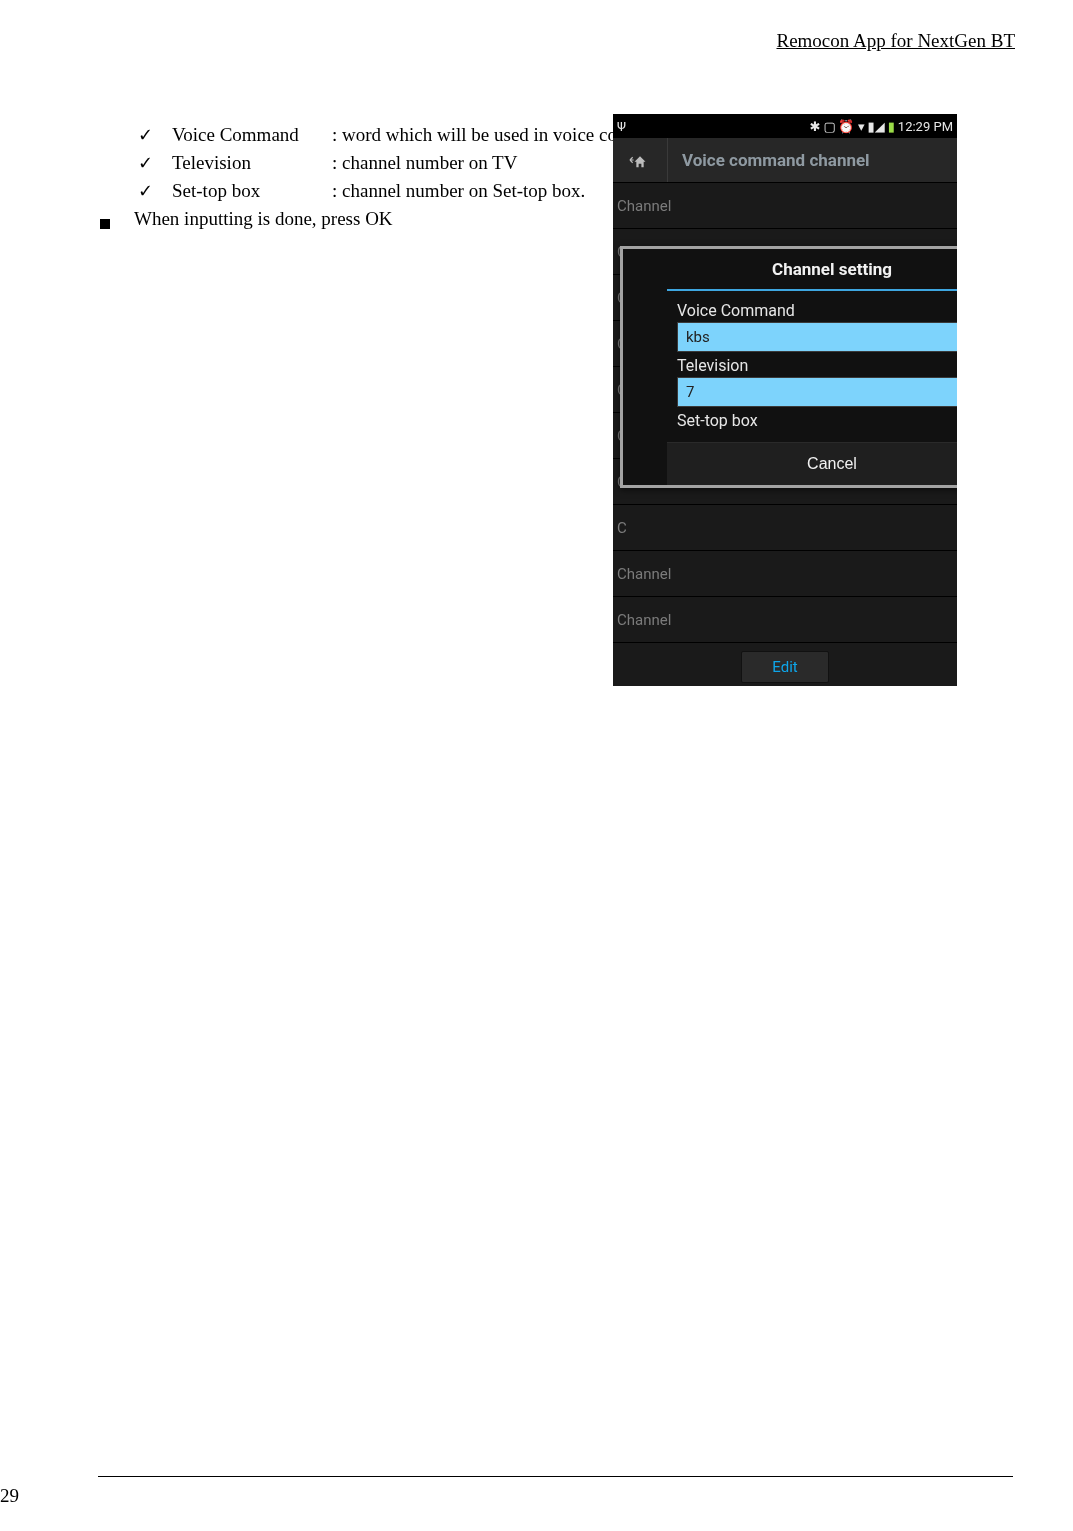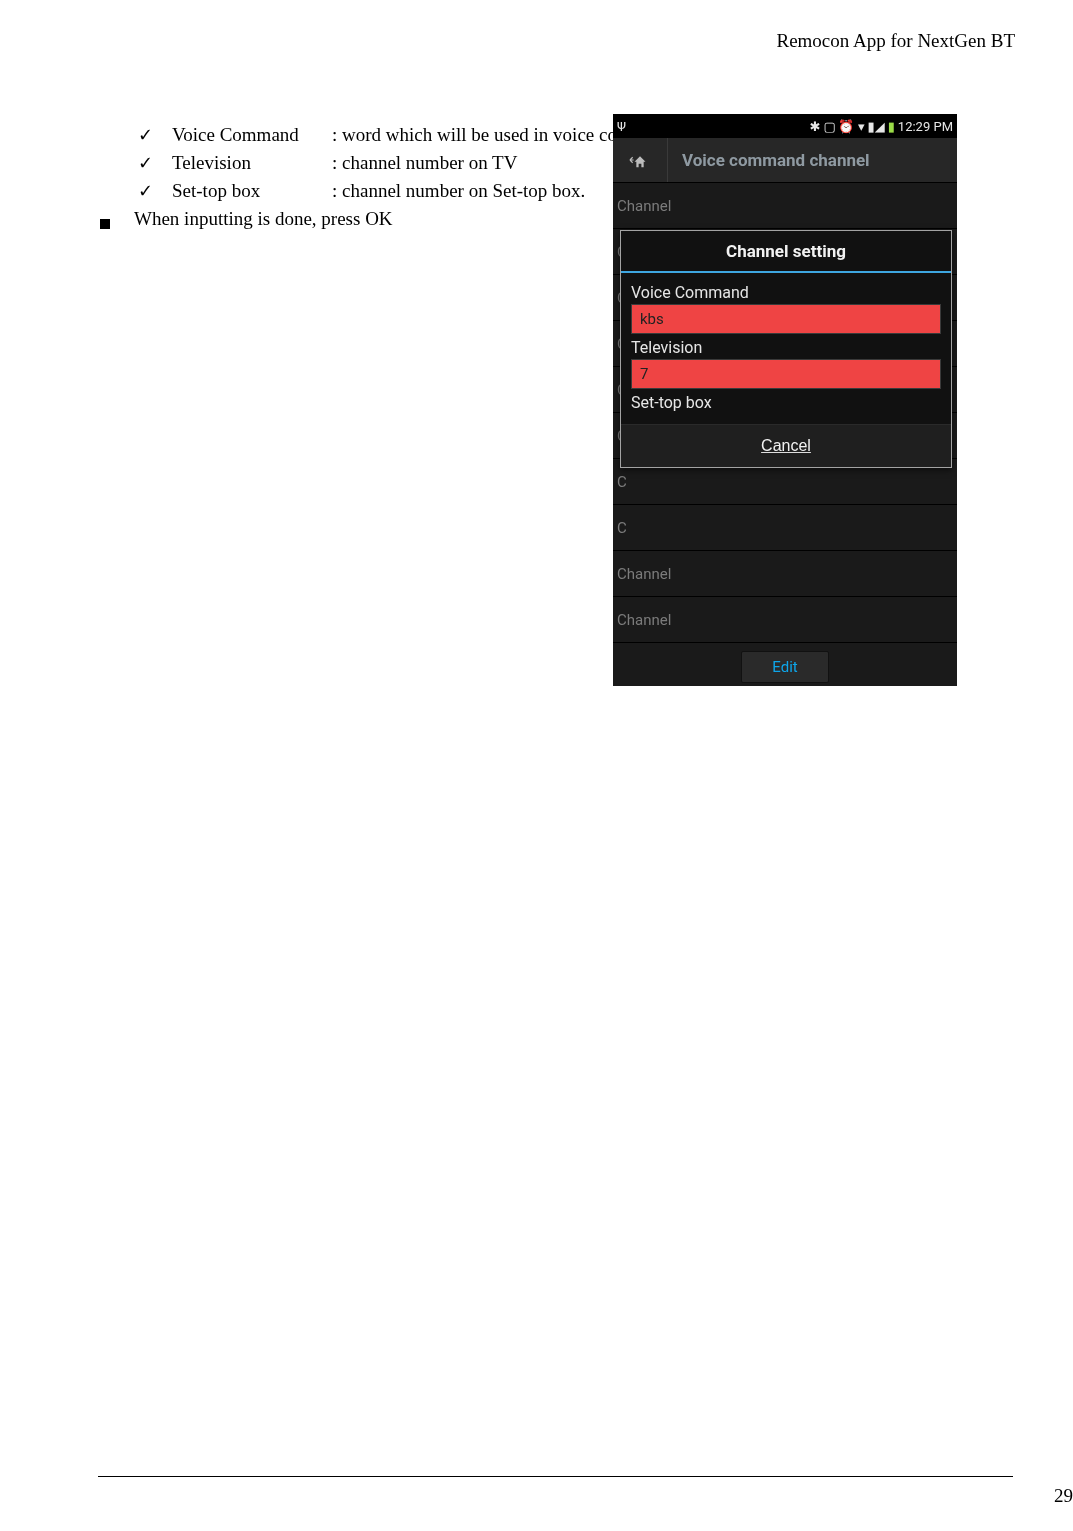--- a/index.html
+++ b/index.html
@@ -16,20 +16,21 @@
     position: relative;
     width: 1073px;
     height: 1531px;
   }
   .header-title {
     position: absolute;
     top: 30px;
     right: 58px;
     font-size: 19px;
     font-family: "Palatino Linotype", "Book Antiqua", Palatino, serif;
+    text-decoration: underline;
   }
   .content {
     position: absolute;
     top: 122px;
     left: 100px;
     width: 870px;
     font-size: 19px;
     line-height: 26px;
   }
   .bullet-line {
@@ -138,26 +139,27 @@
     background:#2a2a2a;
     border:1px solid #111;
     border-radius:2px;
     padding:6px 30px;
     font-size:15px;
   }
 
   
   .dialog {
     position: absolute;
-    top: 116px;
+    top: 132px;
     left: 7px;
     width: 330px;
     background: #111;
-    border: 1px solid #a3a3a3;
+    border: 3px solid #a3a3a3;
     box-shadow: 0 2px 6px rgba(0,0,0,0.6);
+    padding-left: 44px;
   }
   .dialog-title {
     text-align: center;
     color: #f2f2f2;
     font-weight: bold;
     font-size: 17px;
     padding: 10px 0;
     border-bottom: 2px solid #3ea6e0;
   }
   .dialog-body {
@@ -166,34 +168,33 @@
   .field-label {
     color: #e6e6e6;
     font-size: 16px;
     margin-top: 4px;
     margin-bottom: 2px;
   }
   .field-input {
     display: block;
     width: 100%;
     box-sizing: border-box;
-    background: #ef4444;
+    background: #7dd3fc;
     color: #222;
     border: 1px solid #3a3a3a;
     font-size: 15px;
     padding: 5px 8px;
     font-family: Roboto, Arial, sans-serif;
   }
   .field-input.focus {
     border: 2px solid #f39a1e;
   }
   .dialog-buttons {
     display: flex;
     border-top: 1px solid #2a2a2a;
-    text-decoration: underline;
   }
   .dialog-buttons .dbtn {
     flex: 1;
     text-align: center;
     padding: 12px 0;
     color: #f2f2f2;
     font-size: 16px;
     background: #1f1f1f;
     border: none;
   }
@@ -206,21 +207,21 @@
     position: absolute;
     left: 98px;
     right: 60px;
     bottom: 54px;
     border-top: 1px solid #000;
   }
   .page-number {
     position: absolute;
     bottom: 24px;
     width: 100%;
-    text-align: right;
+    text-align: left;
     font-size: 19px;
   }
 </style>
 </head>
 <body>
 
 <div class="page">
   <div class="header-title">Remocon App for NextGen BT</div>
 
   <div class="content">

